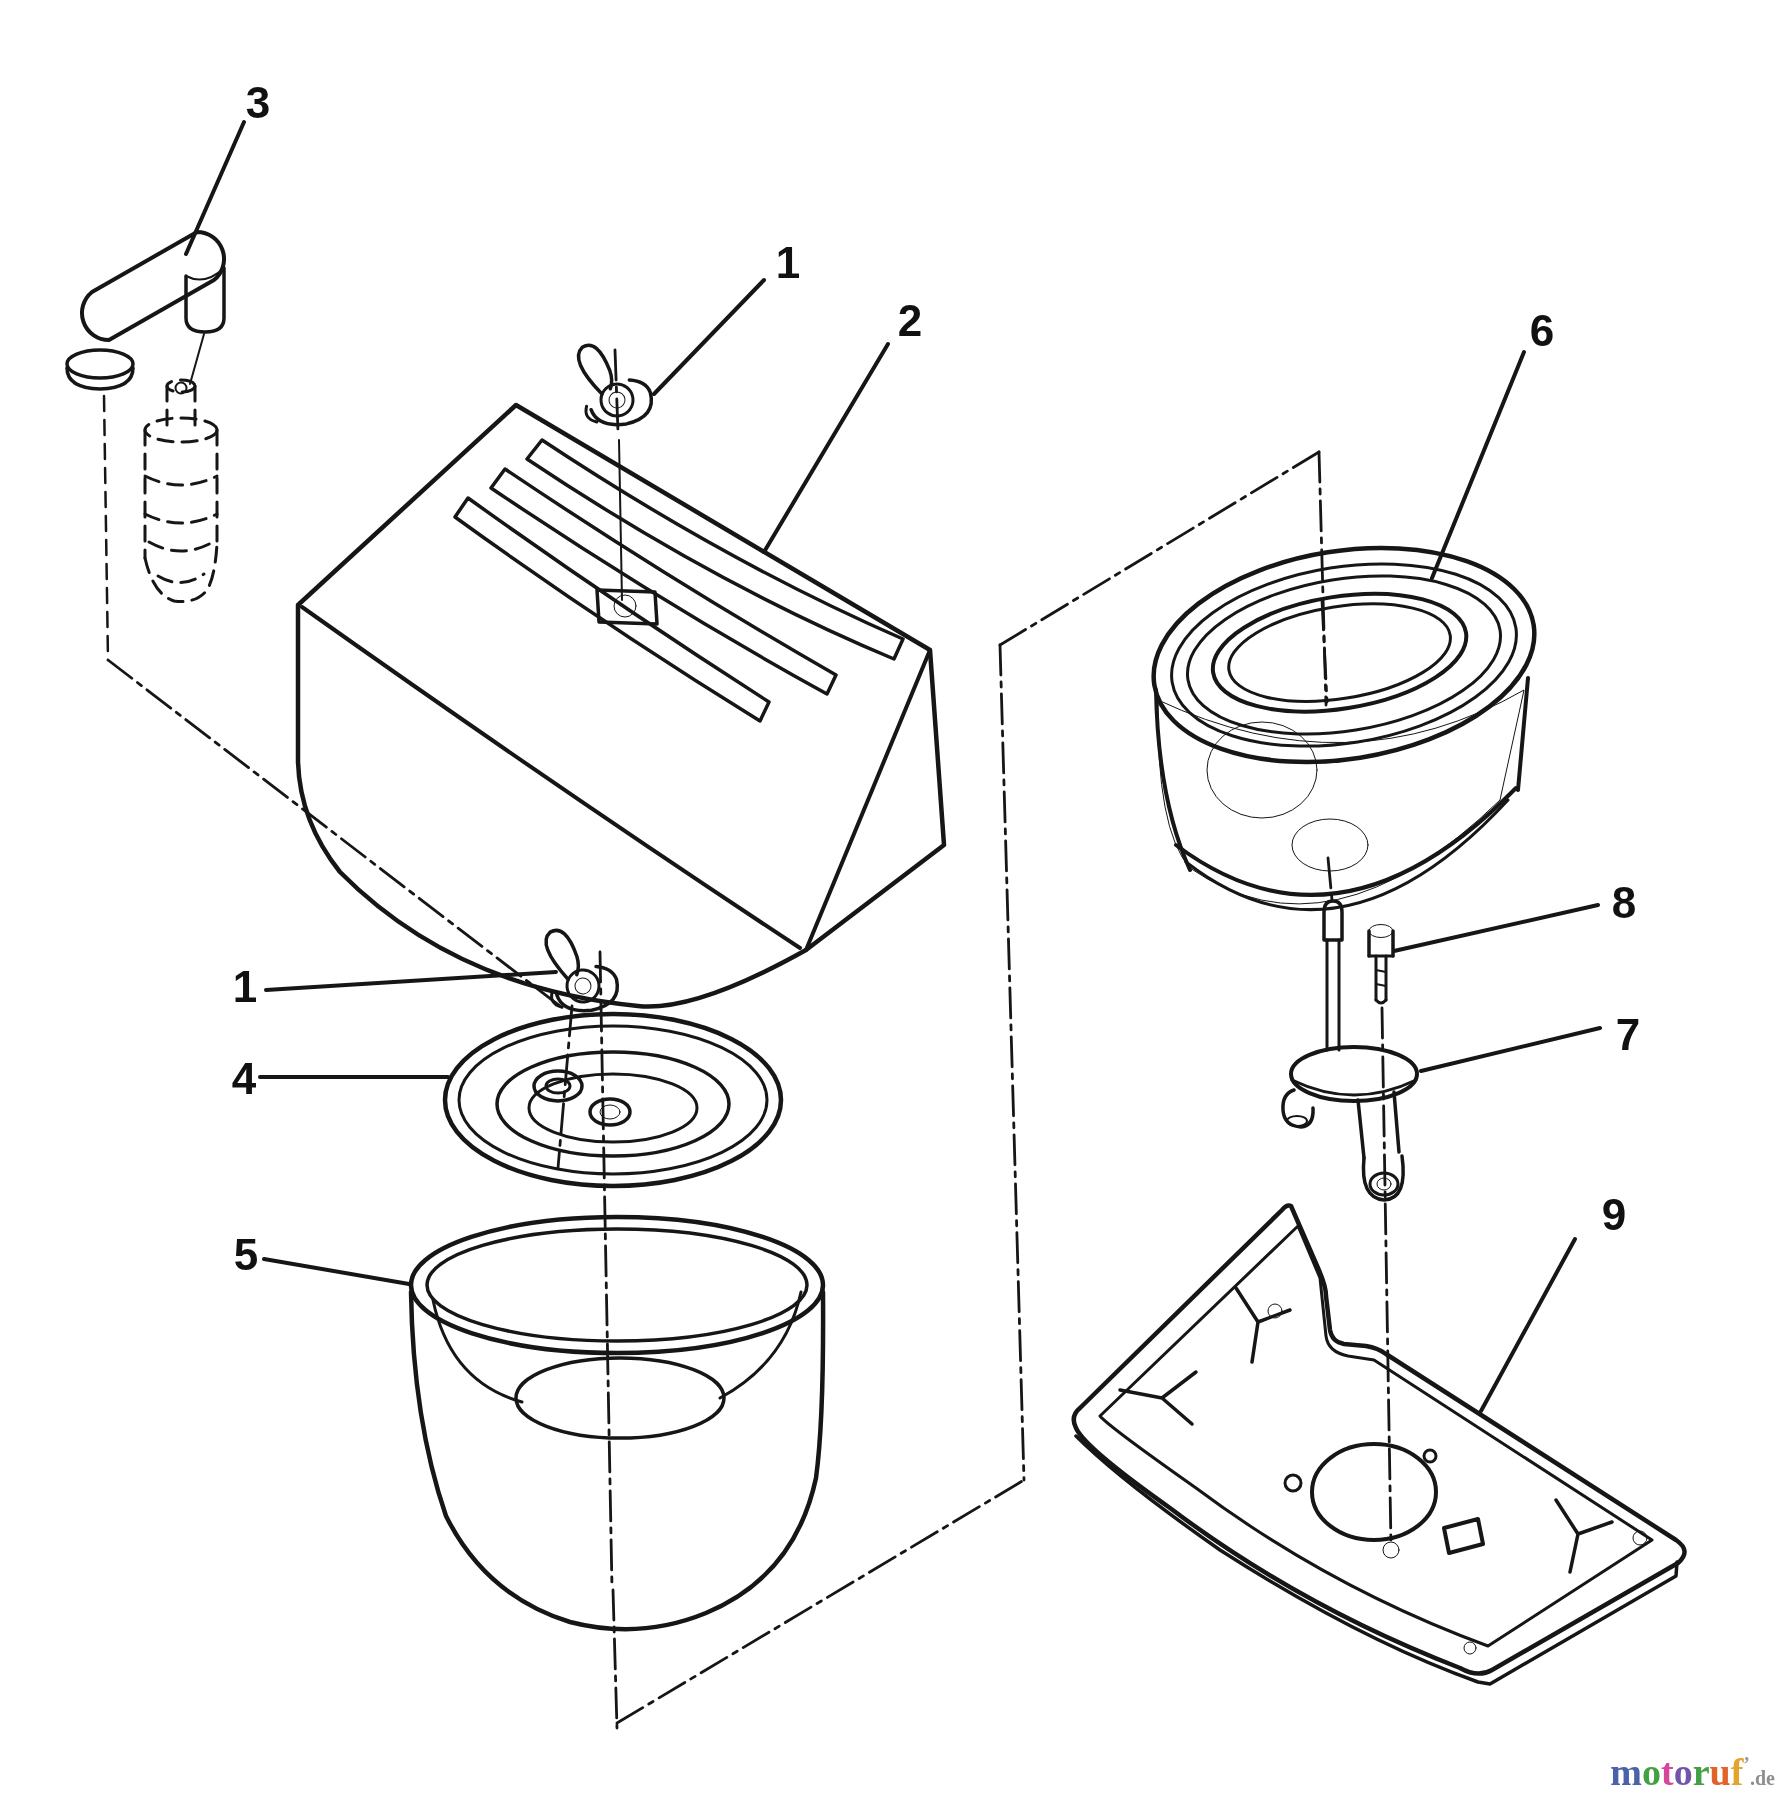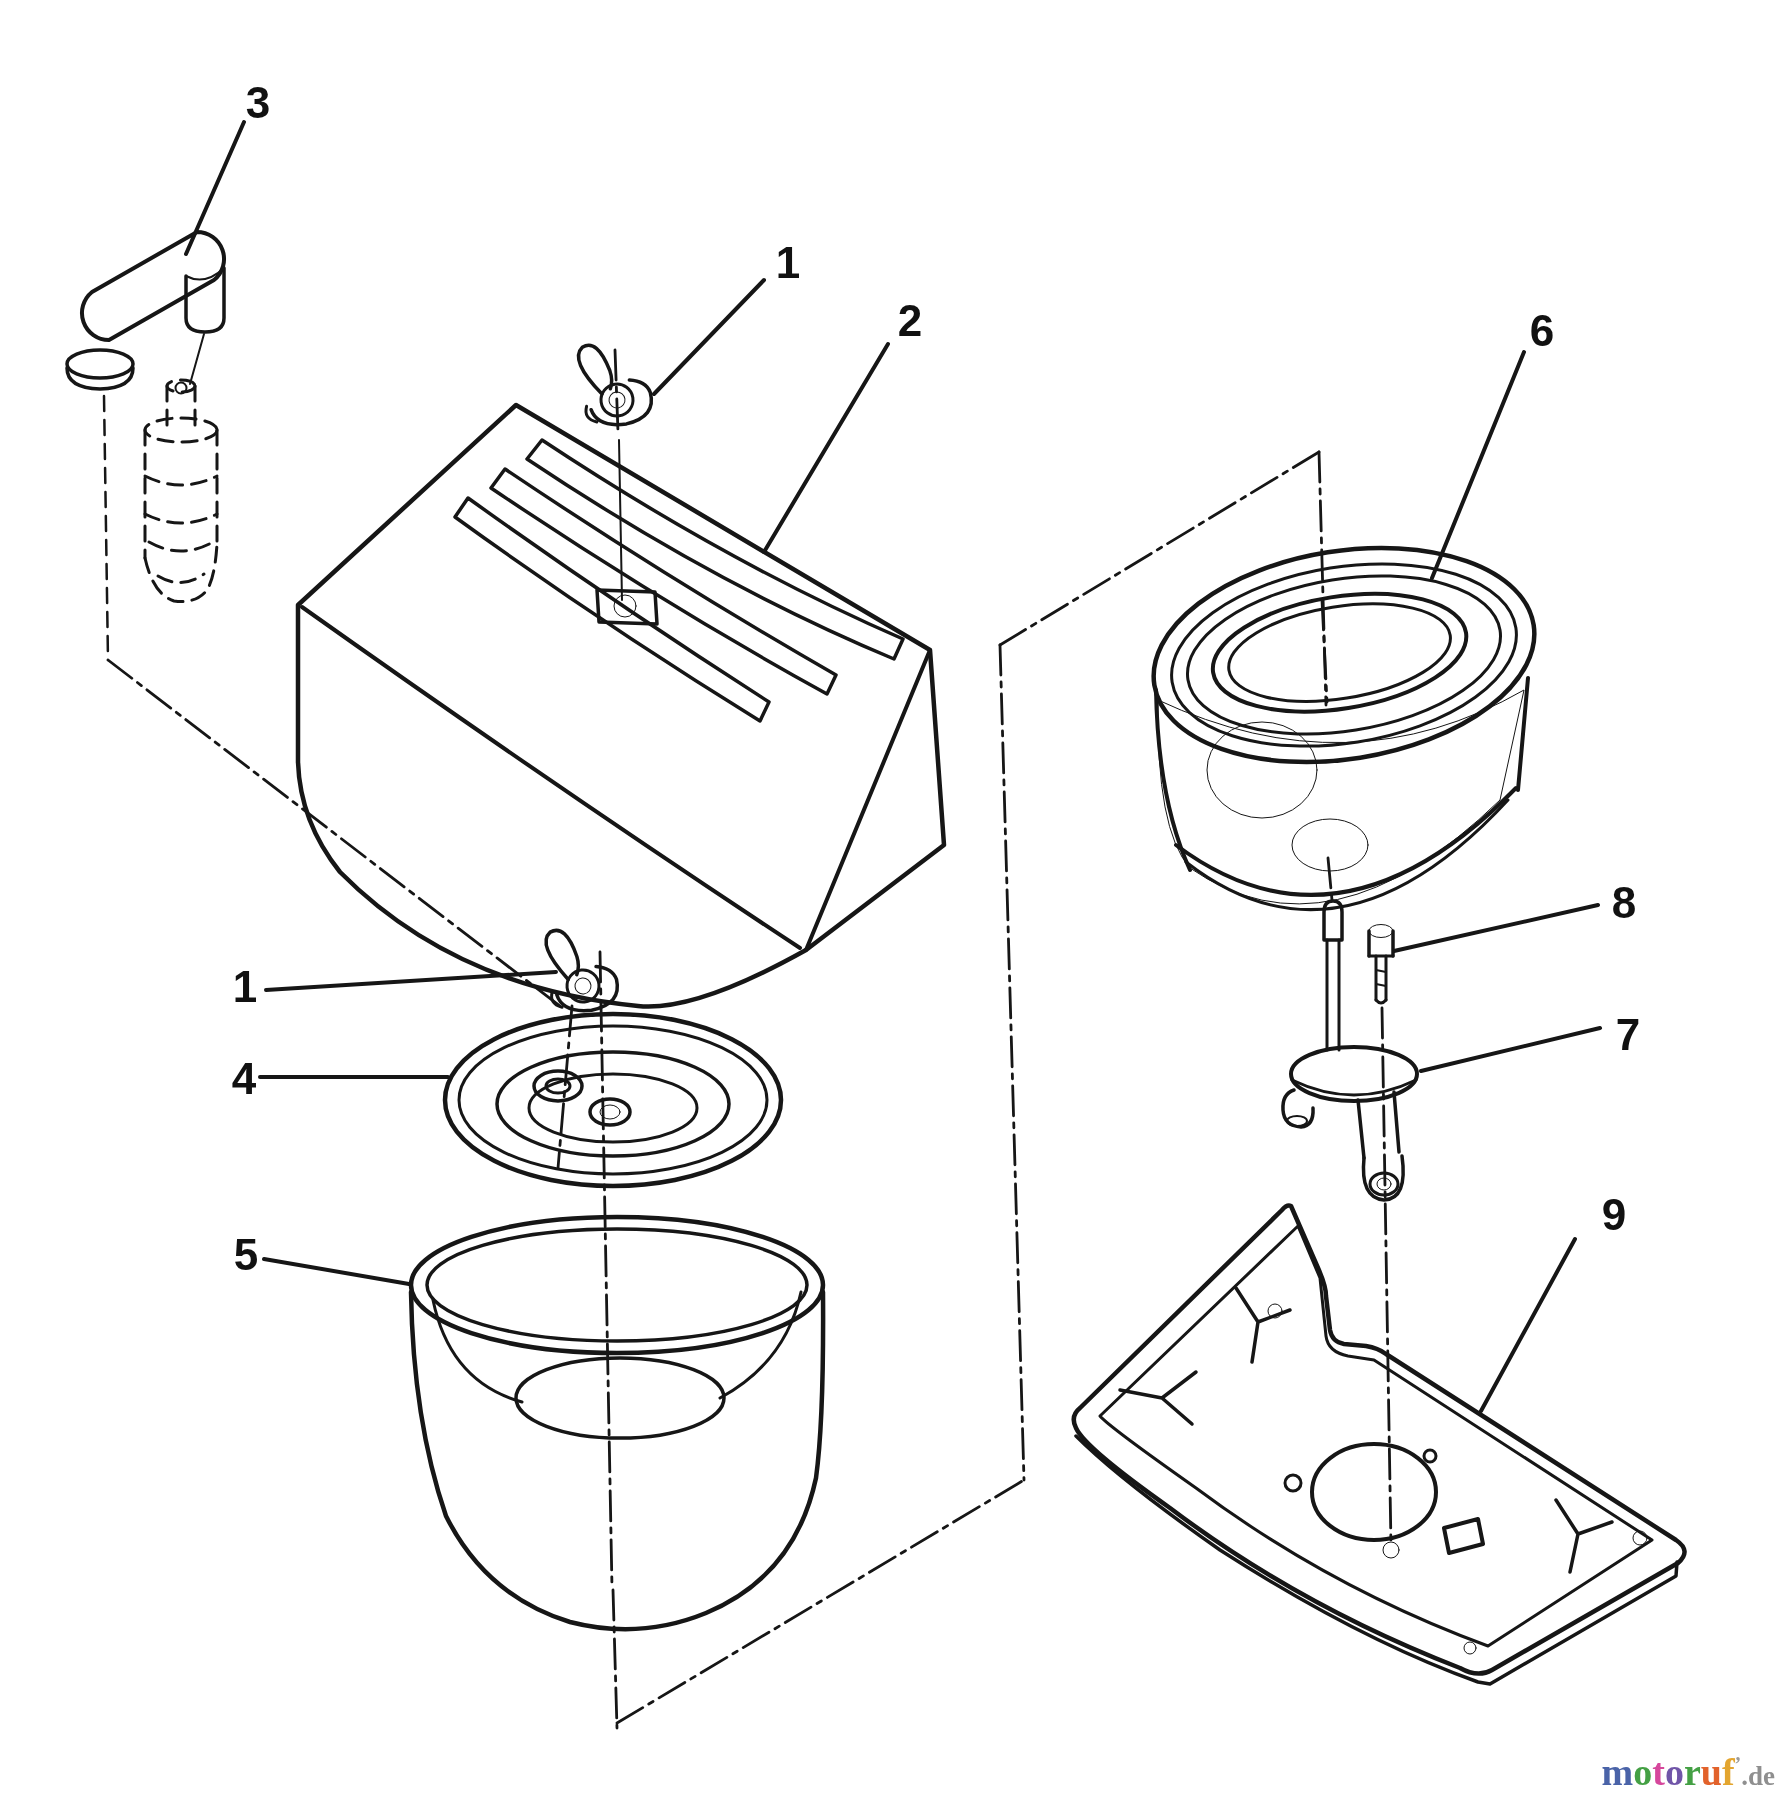--- a/index.html
+++ b/index.html
@@ -14,21 +14,21 @@
   .dark{fill:#161616;stroke:none;}
   .dash{stroke-dasharray:15 9;}
   .cdash{stroke-dasharray:30 7 5 7;stroke-width:2.8px;}
   .leader{stroke:#161616;stroke-width:4px;}
   .callout{font:700 44px "Liberation Sans",sans-serif;fill:#111;text-anchor:middle;}
   .whitefill{fill:#ffffff;stroke:none;}
   .watermark{position:absolute;right:10px;bottom:6px;
       font-family:"Liberation Serif",serif;font-weight:bold;font-size:38px;
       letter-spacing:0px;user-select:none;}
   .watermark .tick{font-size:20px;color:#9a9a9a;vertical-align:14px;}
-  .watermark .suffix{font-size:27px;}
+  .watermark .suffix{font-size:20px;}
 </style>
 </head>
 <body>
 
 <div class="stage">
 <svg width="1785" height="1800" viewBox="0 0 1785 1800" class="ink">
   <defs>
     <pattern id="mesh" width="9" height="9" patternUnits="userSpaceOnUse" patternTransform="rotate(14)">
       <path d="M0,0 L0,9 M0,0 L9,0" stroke="#1d1d1d" stroke-width="1.7" fill="none"></path>
     </pattern>

